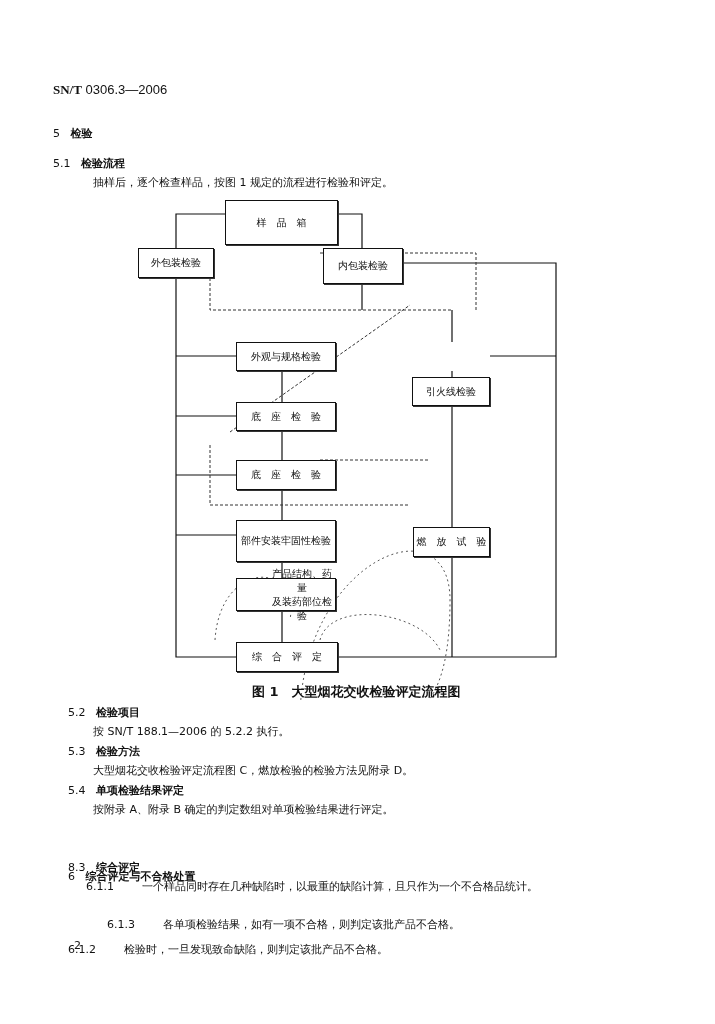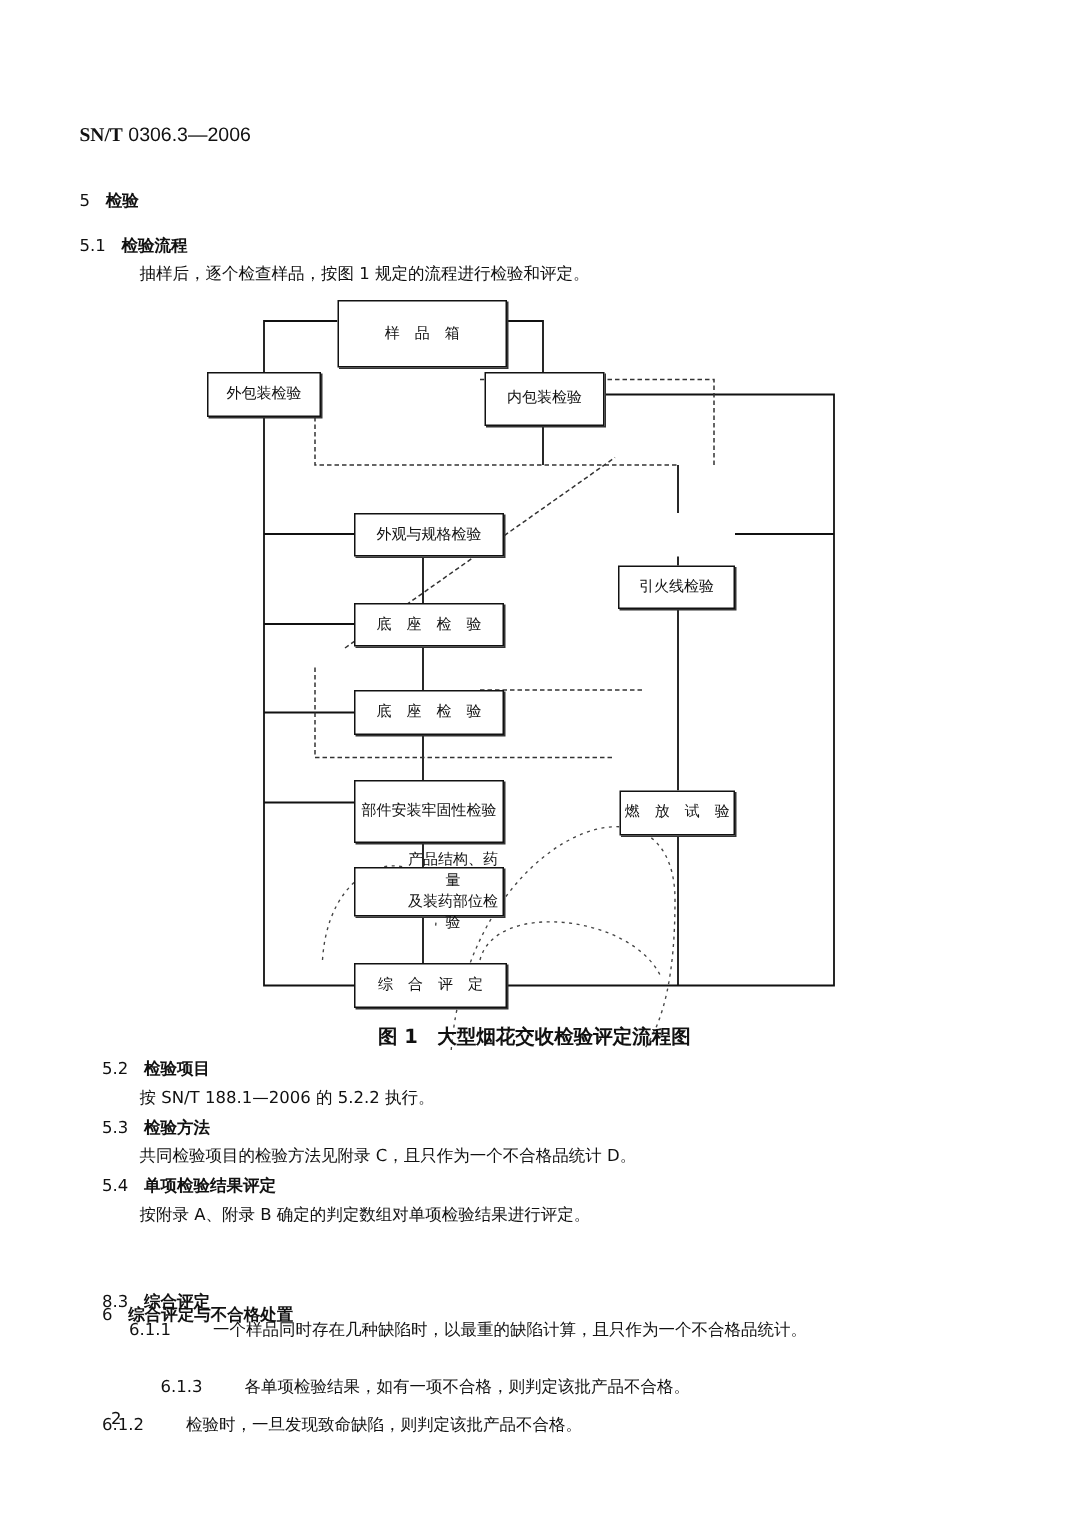--- a/index.html
+++ b/index.html
@@ -90,21 +90,21 @@
 <div class="t cap" style="left:252px;top:684px;">图 1　大型烟花交收检验评定流程图</div>
 
 <div class="t" style="left:68px;top:705px;">
   <span>5.2</span>&nbsp;&nbsp;&nbsp;<span class="h">检验项目</span>
 </div>
 <div class="t" style="left:93px;top:724px;">按 SN/T 188.1—2006 的 5.2.2 执行。</div>
 
 <div class="t" style="left:68px;top:744px;">
   <span>5.3</span>&nbsp;&nbsp;&nbsp;<span class="h">检验方法</span>
 </div>
-<div class="t" style="left:93px;top:763px;">共同检验项目的检验方法见附录 C，且只作为一个不合格品统计 D。</div>
+<div class="t" style="left:93px;top:763px;">大型烟花交收检验评定流程图 C，燃放检验的检验方法见附录 D。</div>
 
 <div class="t" style="left:68px;top:783px;">
   <span>5.4</span>&nbsp;&nbsp;&nbsp;<span class="h">单项检验结果评定</span>
 </div>
 <div class="t" style="left:93px;top:802px;">按附录 A、附录 B 确定的判定数组对单项检验结果进行评定。</div>
 
 <div class="t" style="left:68px;top:869px;">
   <span>6</span>&nbsp;&nbsp;&nbsp;<span class="h">综合评定与不合格处置</span>
 </div>
 <div class="t" style="left:68px;top:860px;">

